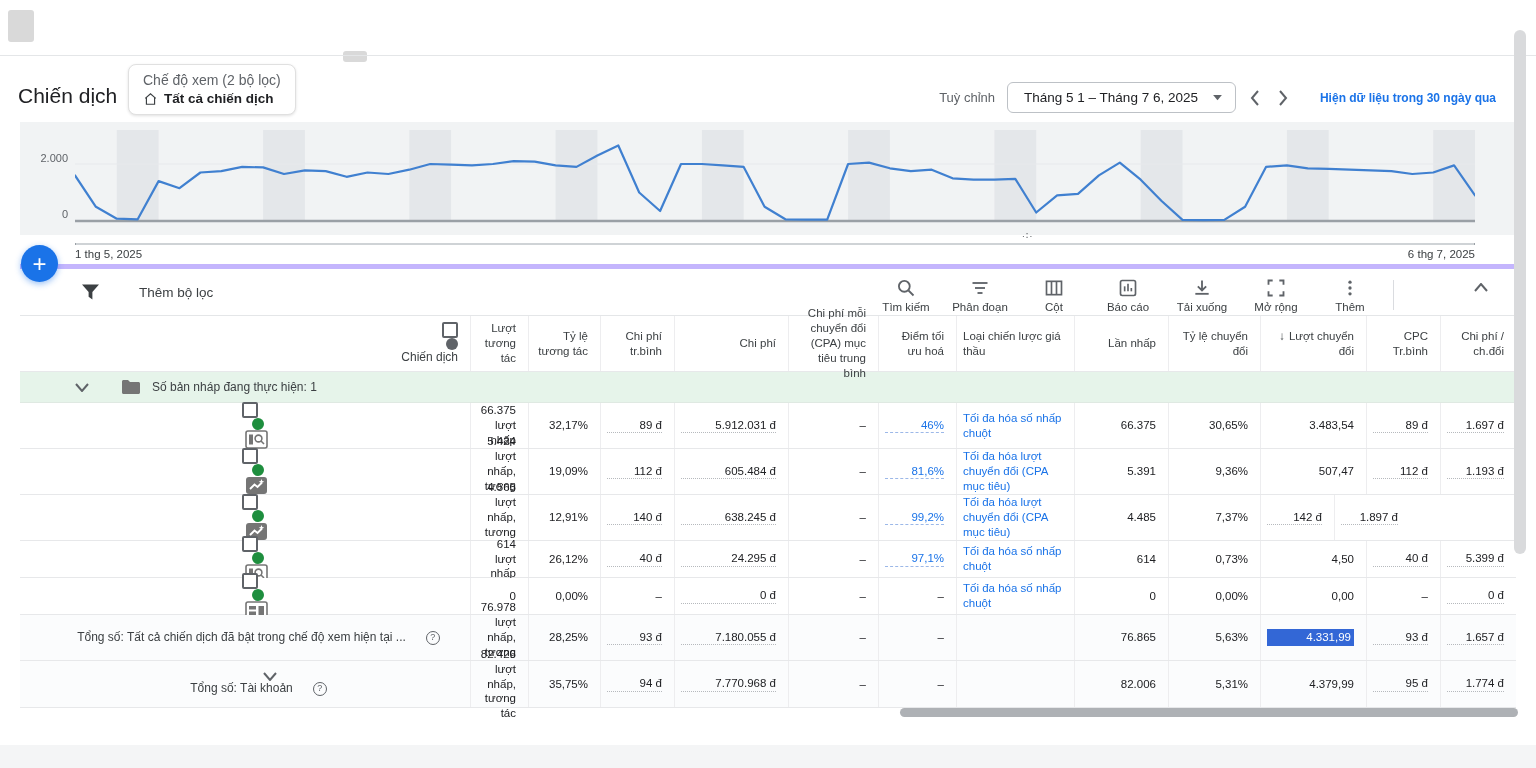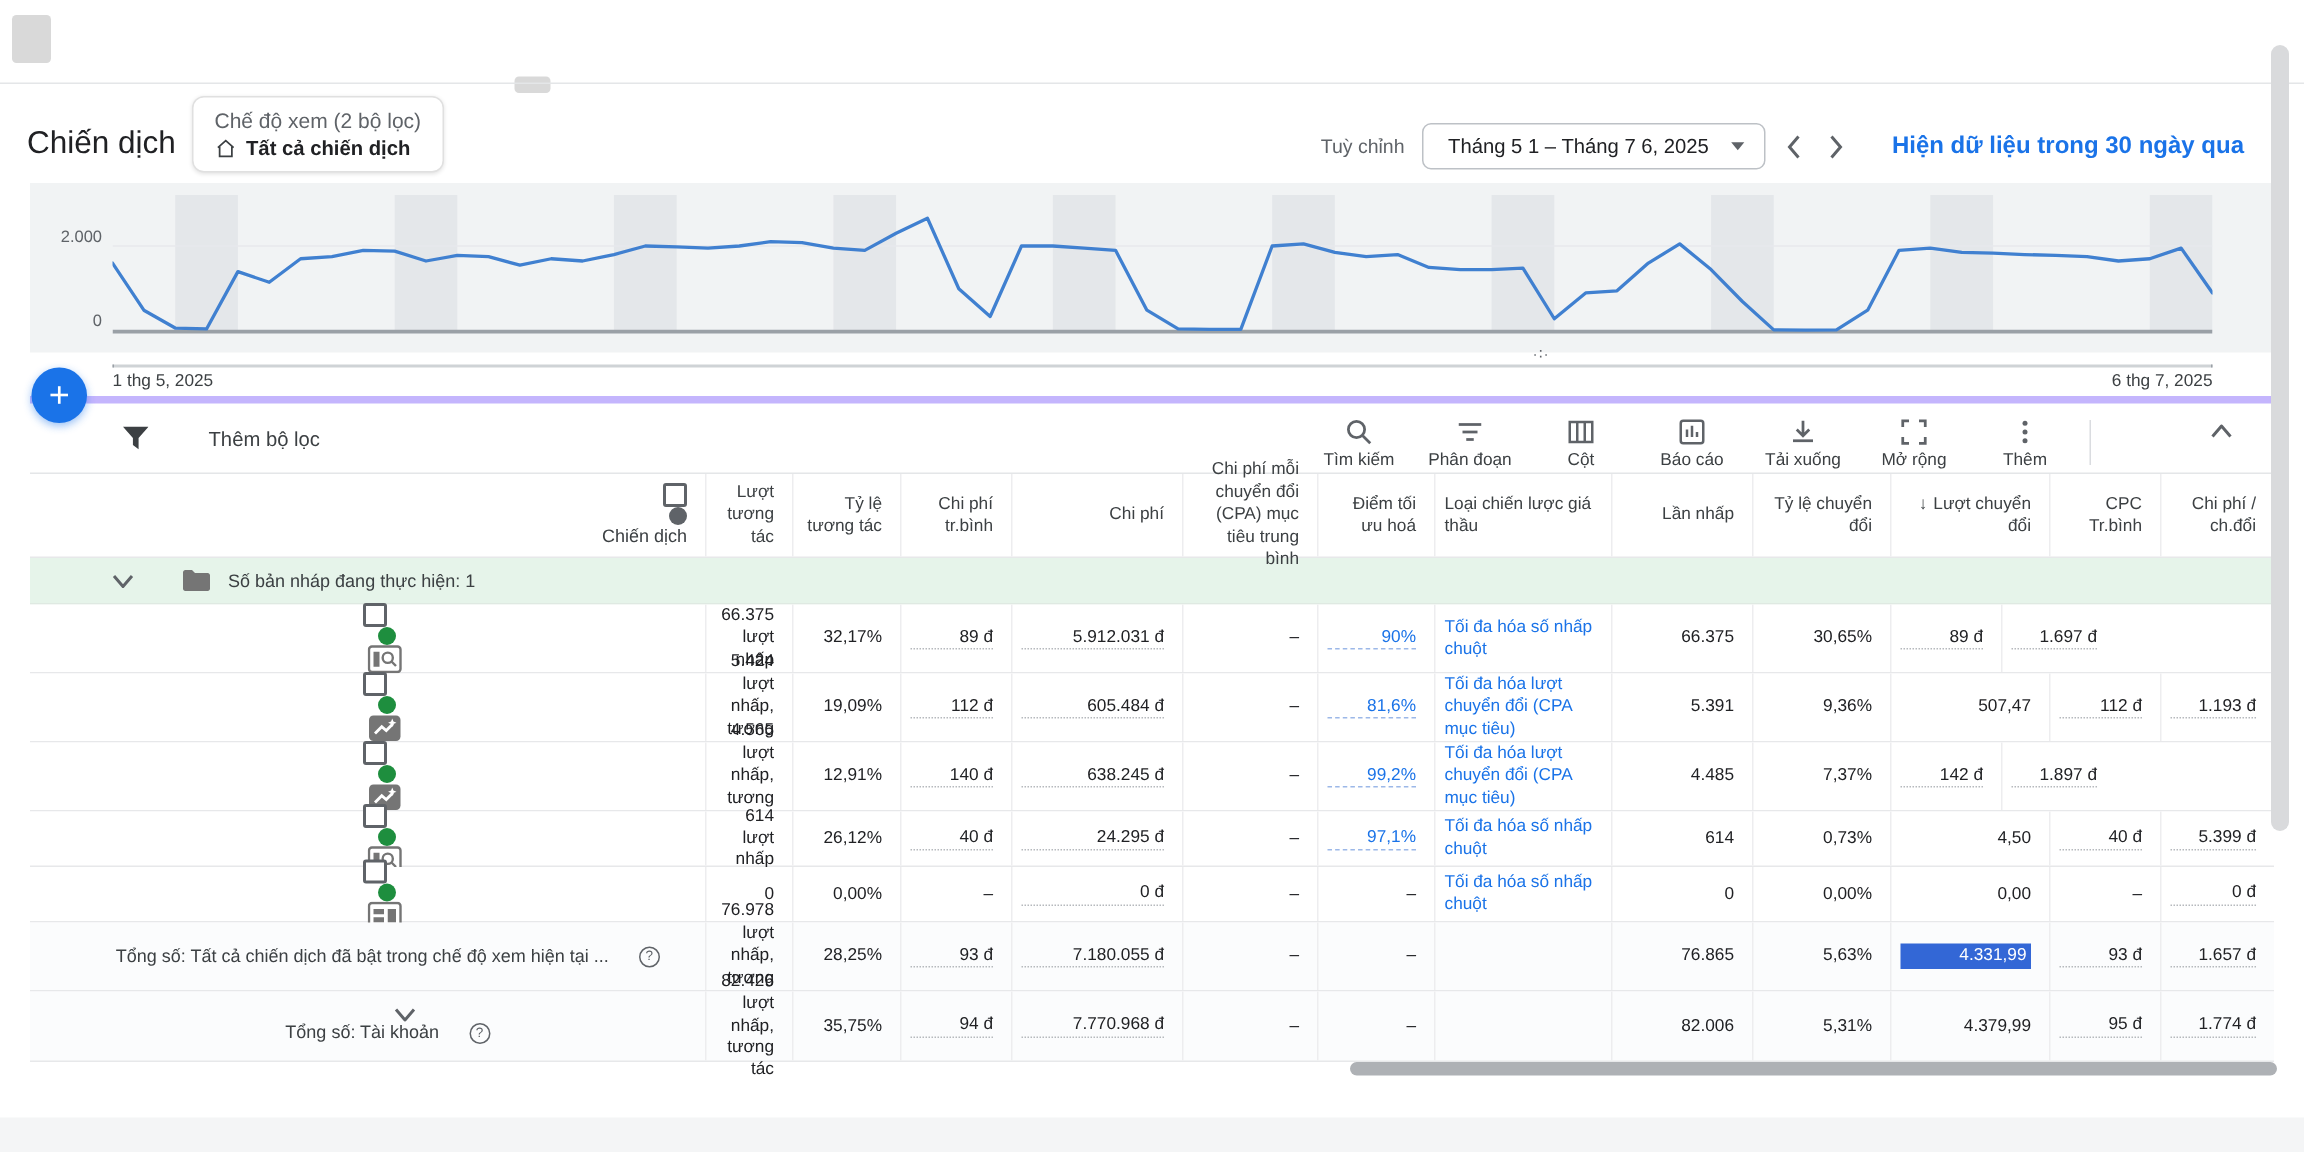--- a/index.html
+++ b/index.html
@@ -16,21 +16,21 @@
   .page-title { position:absolute; left:18px; top:22px; font-size:21px; color:#202124; }
   .view-card { position:absolute; left:128px; top:2px; background:#fff; border:1px solid #e0e0e0;
                border-radius:8px; box-shadow:0 1px 3px rgba(0,0,0,.12); padding:7px 14px 8px; }
   .view-card .vlabel { font-size:14px; color:#5f6368; margin-bottom:3px; }
   .view-card .vvalue { font-size:13.5px; color:#202124; font-weight:bold; display:flex; align-items:center; gap:6px; }
   .hright { position:absolute; right:40px; top:20px; display:flex; align-items:center; gap:10px; }
   .custom-label { font-size:13px; color:#5f6368; margin-right:2px; }
   .date-box { display:flex; align-items:center; gap:14px; border:1px solid #bdc1c6; border-radius:6px;
               padding:7px 12px 7px 16px; font-size:13.5px; color:#202124; cursor:pointer; }
   .nav-arrow { color:#5f6368; cursor:pointer; display:flex; align-items:center; padding:0 4px; }
-  .show-link { font-size:16px; color:#1a73e8; font-weight:bold; margin-left:18px; cursor:pointer; }
+  .show-link { font-size:12px; color:#1a73e8; font-weight:bold; margin-left:18px; cursor:pointer; }
 
   
   .chart-wrap { position:absolute; left:0; top:122px; width:1536px; height:142px; }
   .chart-bg { position:absolute; left:20px; top:0; width:1496px; height:113px; background:#f1f3f4; }
   .ylab { position:absolute; left:18px; width:50px; text-align:right; font-size:11px; color:#5f6368; }
   .slider-line { position:absolute; left:75px; top:121px; width:1400px; height:2px; background:#cfd3d6;
                  border-left:1px solid #9aa0a6; border-right:1px solid #9aa0a6; cursor:ew-resize; }
   .slider-handle { position:absolute; left:1022px; top:108px; font-size:10px; color:#5f6368; letter-spacing:1px; cursor:grab; }
   .xdate { position:absolute; top:126px; font-size:11.5px; color:#3c4043; }
 
@@ -274,24 +274,25 @@
               <rect x="4" y="4.5" width="4" height="10" fill="#757575"></rect>
               <circle cx="13.5" cy="8.5" r="3.4" fill="none" stroke="#757575" stroke-width="1.6"></circle>
               <line x1="16" y1="11" x2="19" y2="14" stroke="#757575" stroke-width="1.6"></line>
             </svg></span><span class="redact" style="margin-left:10px;width:150px"></span></div>
         <div class="cell" style="width: 58px;"><span>66.375
 lượt nhấp</span></div>
         <div class="cell" style="width: 72px;"><span>32,17%</span></div>
         <div class="cell" style="width: 74px;"><span class="dmoney">89 đ</span></div>
         <div class="cell" style="width: 114px;"><span class="dmoney">5.912.031 đ</span></div>
         <div class="cell" style="width: 90px;"><span>–</span></div>
-        <div class="cell" style="width: 78px;"><span class="opt-score">90%</span></div>
+        <div class="cell" style="width: 78px;"><span class="opt-score">46%</span></div>
         <div class="cell left" style="width: 118px;"><span class="blue-link">Tối đa hóa số nhấp chuột</span></div>
         <div class="cell" style="width: 94px;"><span>66.375</span></div>
         <div class="cell" style="width: 92px;"><span>30,65%</span></div>
+        <div class="cell" style="width: 106px;"><span>3.483,54</span></div>
         <div class="cell" style="width: 74px;"><span class="dmoney">89 đ</span></div>
         <div class="cell" style="width: 76px;"><span class="dmoney">1.697 đ</span></div>
       </div>
       <div class="trow" style="height: 46px;">
         <div class="cell namecol"><span class="chk" style="margin-left:15px"></span><span class="dot" style="background:#1e8e3e;margin-left:32px"></span><span style="margin-left:28px"><svg width="23" height="19" viewBox="0 0 23 19">
               <rect x="1" y="1" width="21" height="17" rx="3" fill="#757575"></rect>
               <polyline points="5,13 9.5,8.5 12.5,11 17,6.5" fill="none" stroke="#fff" stroke-width="1.9"></polyline>
               <path d="M16.5 3 L17.3 5 L19.3 5.8 L17.3 6.6 L16.5 8.6 L15.7 6.6 L13.7 5.8 L15.7 5 Z" fill="#fff"></path>
             </svg></span><span class="redact" style="margin-left:10px;width:100px"></span></div>
         <div class="cell" style="width: 58px;"><span>5.424

